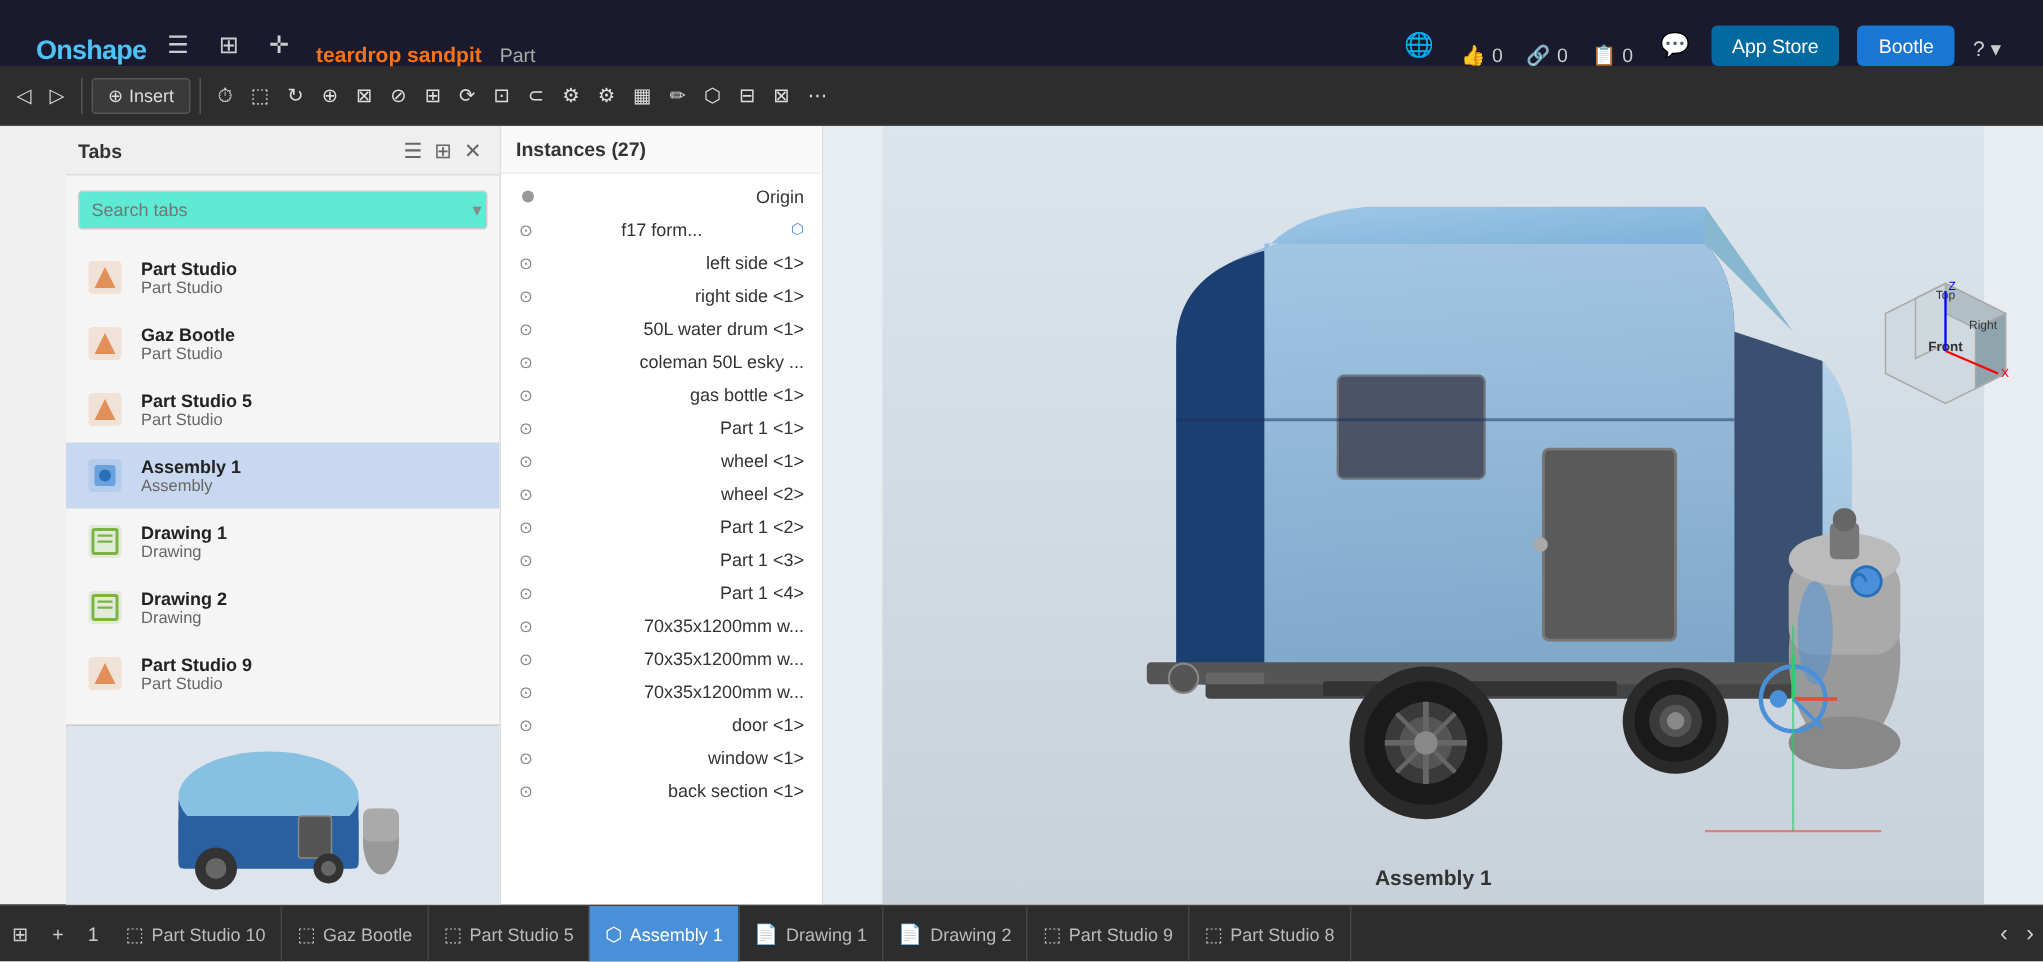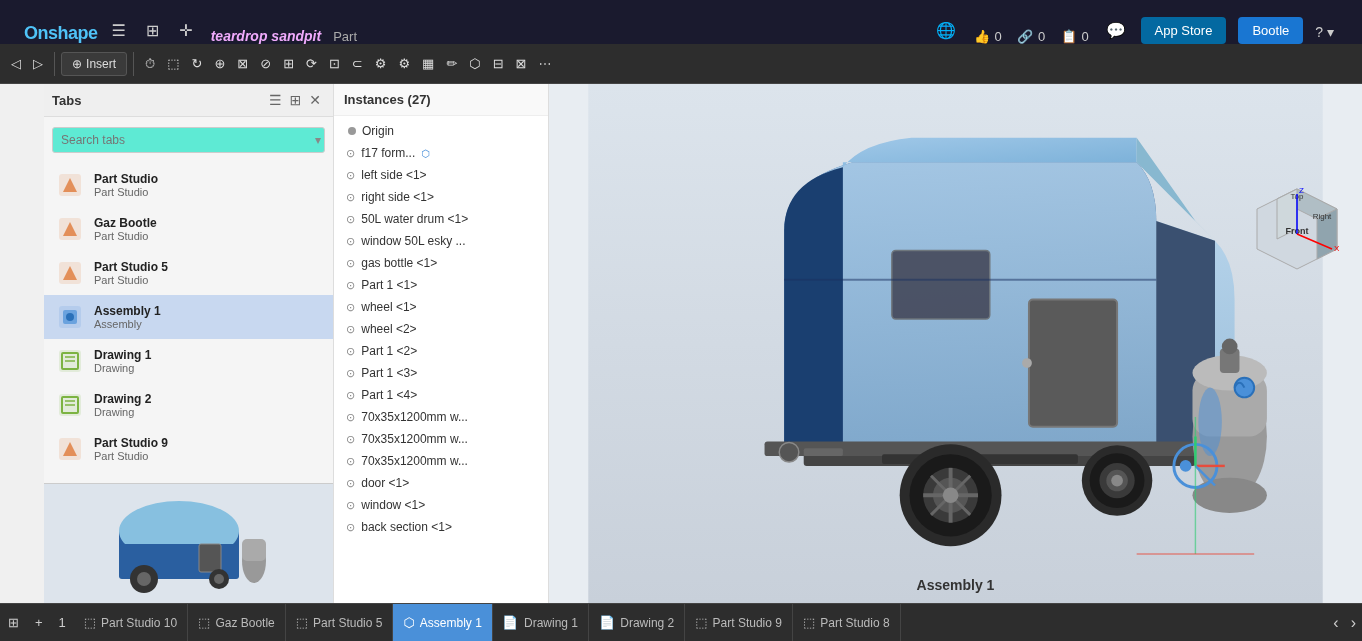--- a/index.html
+++ b/index.html
@@ -2,21 +2,21 @@
 <html><head>
   <meta charset="utf-8">
   <style>
     * { box-sizing: border-box; margin: 0; padding: 0; }
     body { font-family: -apple-system, BlinkMacSystemFont, 'Segoe UI', Arial, sans-serif; font-size: 12px; background: #f0f0f0; overflow: hidden; width: 1362px; height: 641px; }
 
     
     #topbar { display: flex; align-items: flex-end; background: #1a1a2e; height: 44px; padding: 0 24px; gap: 8px; }
     #logo { color: #4fc3f7; font-weight: 900; font-size: 18px; letter-spacing: -0.5px; }
     .topbar-icon-btn { background: none; border: none; cursor: pointer; color: #ccc; font-size: 16px; padding: 4px 6px; }
-    .topbar-title { color: #f0abfc; font-size: 14px; font-weight: 600; margin-left: 4px; font-style: italic; }
+    .topbar-title { color: #f97316; font-size: 14px; font-weight: 600; margin-left: 4px; }
     .topbar-branch { color: #aaa; font-size: 13px; margin-left: 4px; }
     .topbar-spacer { flex: 1; }
     .topbar-stat { display: flex; align-items: center; gap: 4px; color: #ccc; font-size: 13px; margin: 0 4px; }
     .btn-appstore { background: #0369a1; color: white; border: none; border-radius: 4px; padding: 6px 14px; font-size: 13px; cursor: pointer; font-weight: 500; }
     .btn-share { background: #1976d2; color: white; border: none; border-radius: 4px; padding: 6px 14px; font-size: 13px; cursor: pointer; font-weight: 500; margin-left: 4px; }
     .btn-help { background: none; border: none; color: #ccc; cursor: pointer; font-size: 14px; padding: 4px; }
 
     
     #toolbar { display: flex; align-items: center; background: #2d2d2d; height: 40px; padding: 0 6px; gap: 2px; border-bottom: 1px solid #444; }
     .tb-btn { background: none; border: none; cursor: pointer; color: #ddd; padding: 4px 5px; border-radius: 3px; font-size: 13px; display: flex; align-items: center; justify-content: center; }
@@ -42,21 +42,21 @@
     .tab-icon { width: 32px; height: 32px; display: flex; align-items: center; justify-content: center; flex-shrink: 0; }
     .tab-text { display: flex; flex-direction: column; }
     .tab-name { font-size: 12px; font-weight: 600; color: #222; }
     .tab-type { font-size: 11px; color: #666; }
     .tab-item.active .tab-name { font-weight: 700; }
 
     
     #instances-panel { width: 215px; background: white; border-right: 1px solid #ddd; display: flex; flex-direction: column; overflow: hidden; }
     #instances-header { padding: 8px 10px; border-bottom: 1px solid #eee; background: #f9f9f9; font-size: 13px; font-weight: 600; color: #333; }
     #instances-list { flex: 1; overflow-y: auto; padding: 4px 0; }
-    .inst-item { display: flex; align-items: center; padding: 4px 12px; gap: 6px; cursor: pointer; font-size: 12px; color: #333; }
+    .inst-item { display: flex; align-items: center; padding: 4px 12px; gap: 6px; cursor: pointer; font-size: 12px; color: #333; justify-content: space-between; }
     .inst-icon { color: #888; font-size: 11px; }
     .origin-dot { width: 8px; height: 8px; border-radius: 50%; background: #999; display: inline-block; margin-left: 2px; }
 
     
     #viewport { flex: 1; background: #e8edf2; position: relative; overflow: hidden; }
 
     
     #nav-cube { position: absolute; top: 100px; right: 20px; width: 90px; height: 90px; }
 
     
@@ -291,21 +291,21 @@
         <div class="inst-item">
           <span class="inst-icon">⊙</span>
           <span>right side &lt;1&gt;</span>
         </div>
         <div class="inst-item">
           <span class="inst-icon">⊙</span>
           <span>50L water drum &lt;1&gt;</span>
         </div>
         <div class="inst-item">
           <span class="inst-icon">⊙</span>
-          <span>window 50L esky ...</span>
+          <span>coleman 50L esky ...</span>
         </div>
         <div class="inst-item">
           <span class="inst-icon">⊙</span>
           <span>gas bottle &lt;1&gt;</span>
         </div>
         <div class="inst-item">
           <span class="inst-icon">⊙</span>
           <span>Part 1 &lt;1&gt;</span>
         </div>
         <div class="inst-item">

